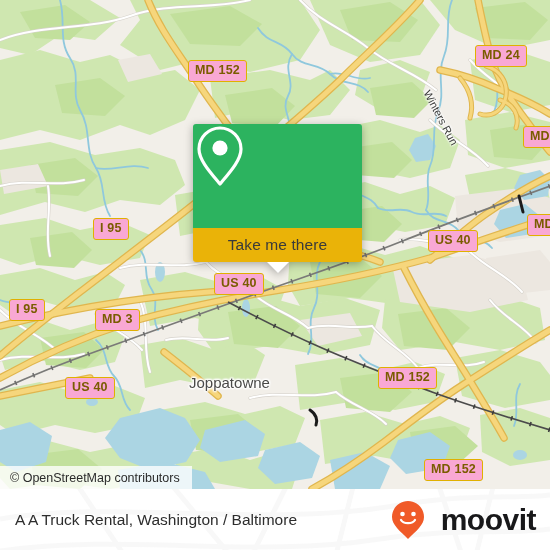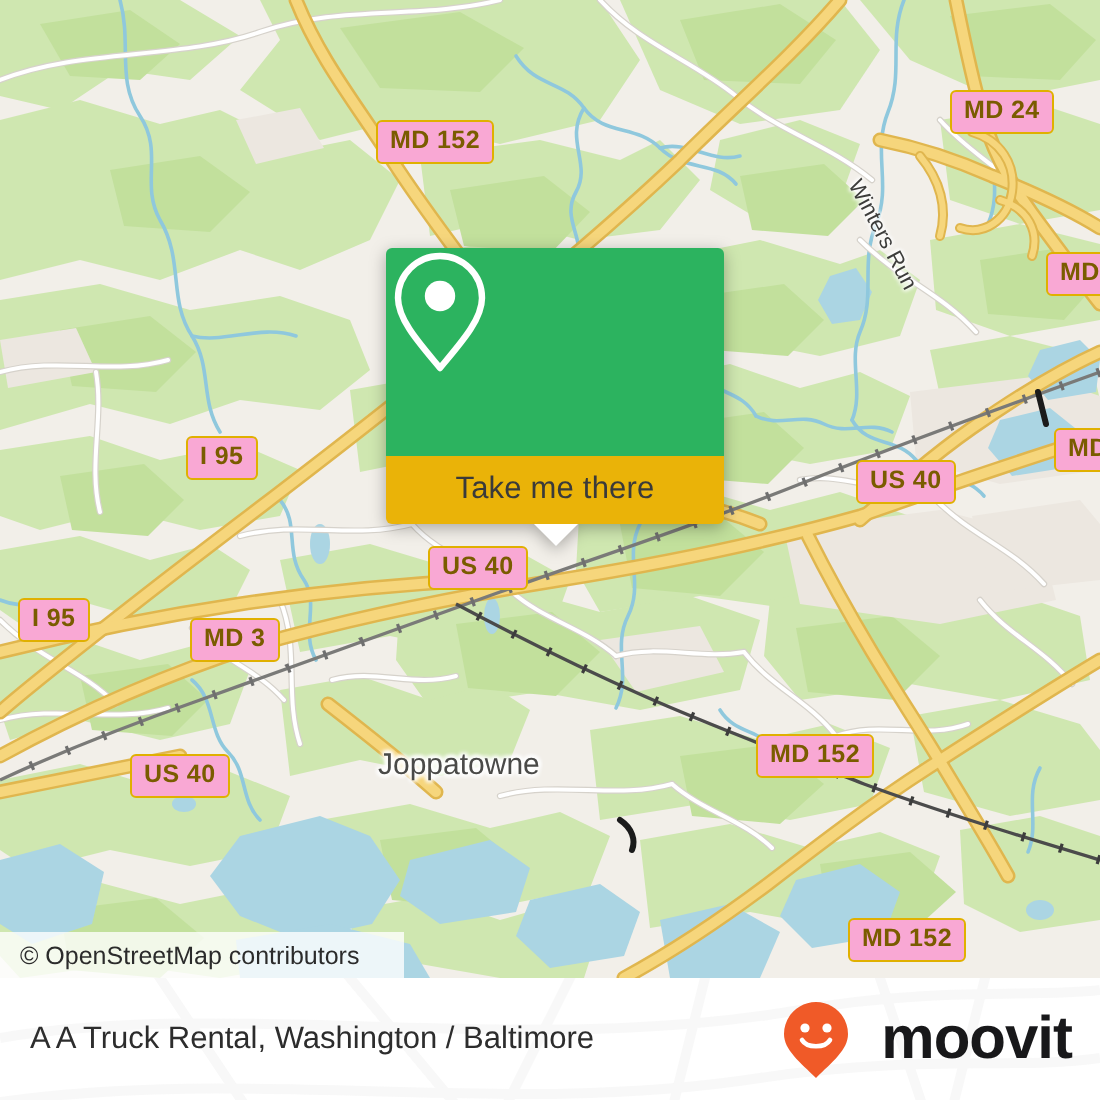--- a/index.html
+++ b/index.html
@@ -82,21 +82,21 @@
     border-top:11px solid #ffffff;
   }
 
   
   .attrib{
     position:absolute;left:0;top:466px;
     height:23px;
     background:rgba(255,255,255,0.78);
     display:flex;align-items:center;
     padding-left:10px;
-    padding-right:22px;
+    padding-right:12px;
     box-sizing:border-box;
   }
   .attrib span{font-size:12.5px;color:#2b2b2b;}
 
   
   .footer{
     position:absolute;left:0;top:489px;
     width:550px;height:61px;
     background:#ffffff;
     overflow:hidden;

